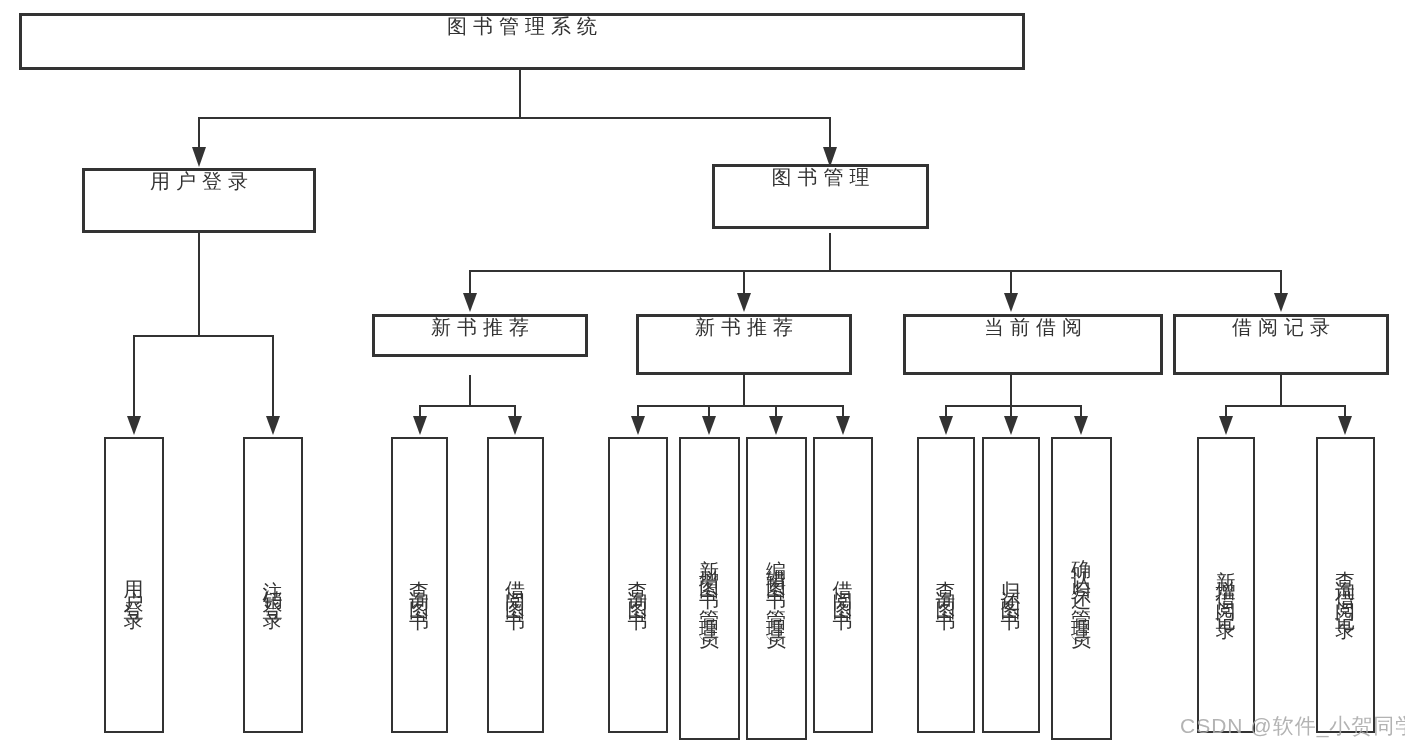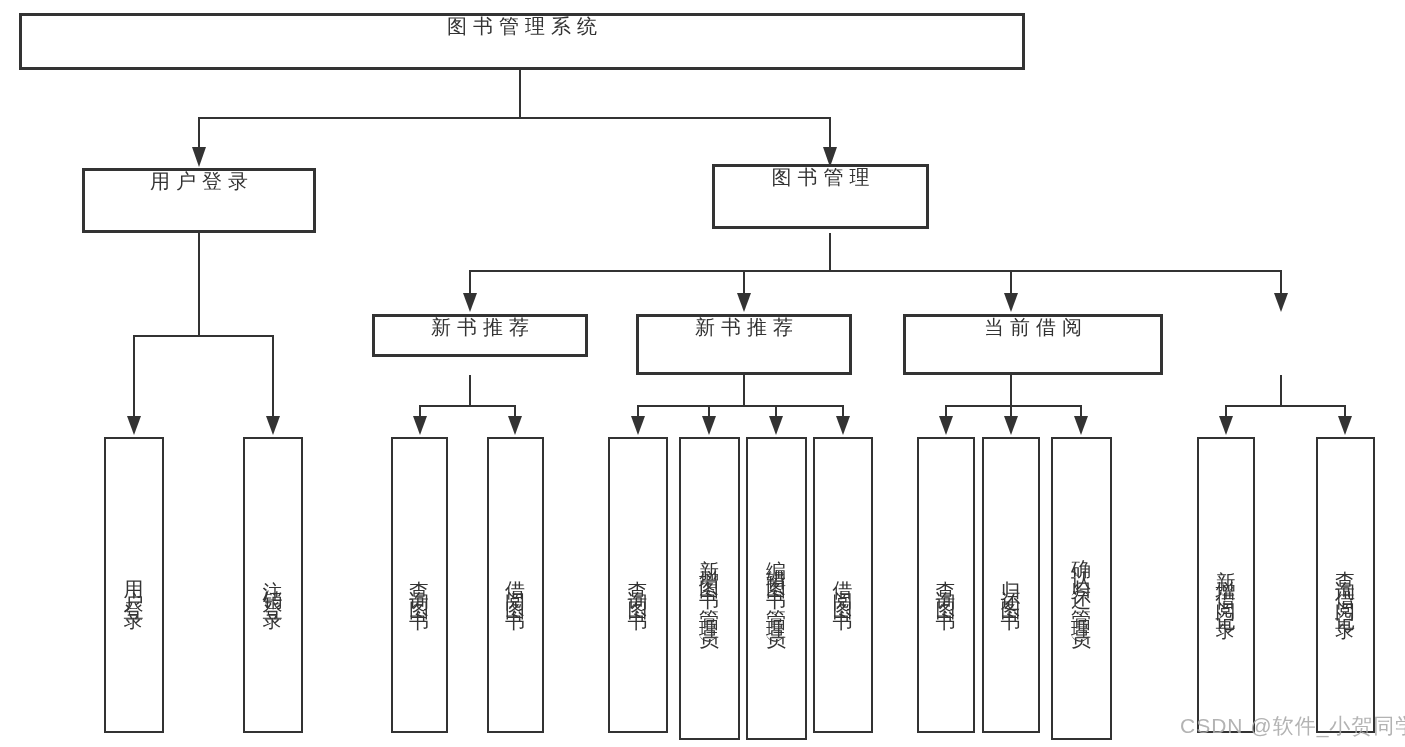--- a/index.html
+++ b/index.html
@@ -110,20 +110,23 @@
 
   <div class="box" style="left:372px;top:314px;width:216px;height:43px">
     <span>新书推荐</span>
   </div>
   <div class="box" style="left:636px;top:314px;width:216px;height:61px">
     <span>新书推荐</span>
   </div>
   <div class="box" style="left:903px;top:314px;width:260px;height:61px">
     <span>当前借阅</span>
   </div>
+  <div class="box" style="left:1173px;top:314px;width:216px;height:61px">
+    <span>借阅记录</span>
+  </div>
 
   <div class="leaf" style="left:104px;top:437px;width:60px;height:296px">
     <span>用户登录</span>
   </div>
   <div class="leaf" style="left:243px;top:437px;width:60px;height:296px">
     <span>注销登录</span>
   </div>
 
   <div class="leaf" style="left:391px;top:437px;width:57px;height:296px">
     <span>查询图书</span>

